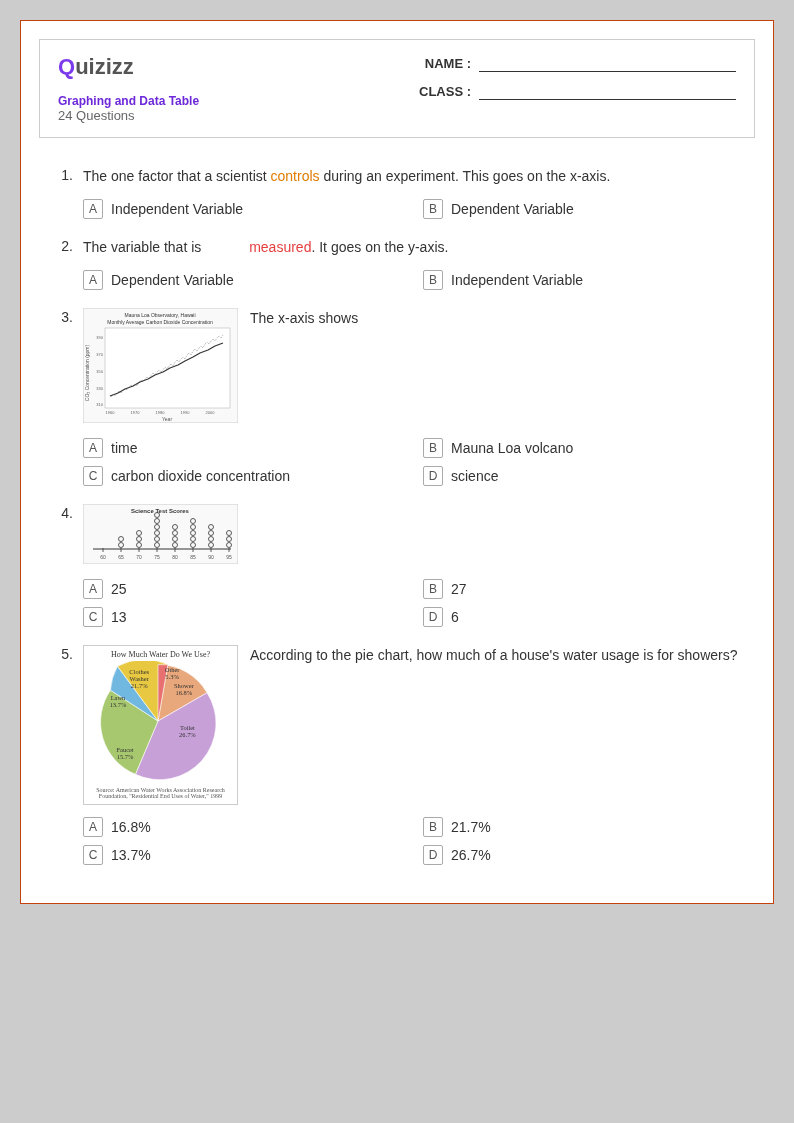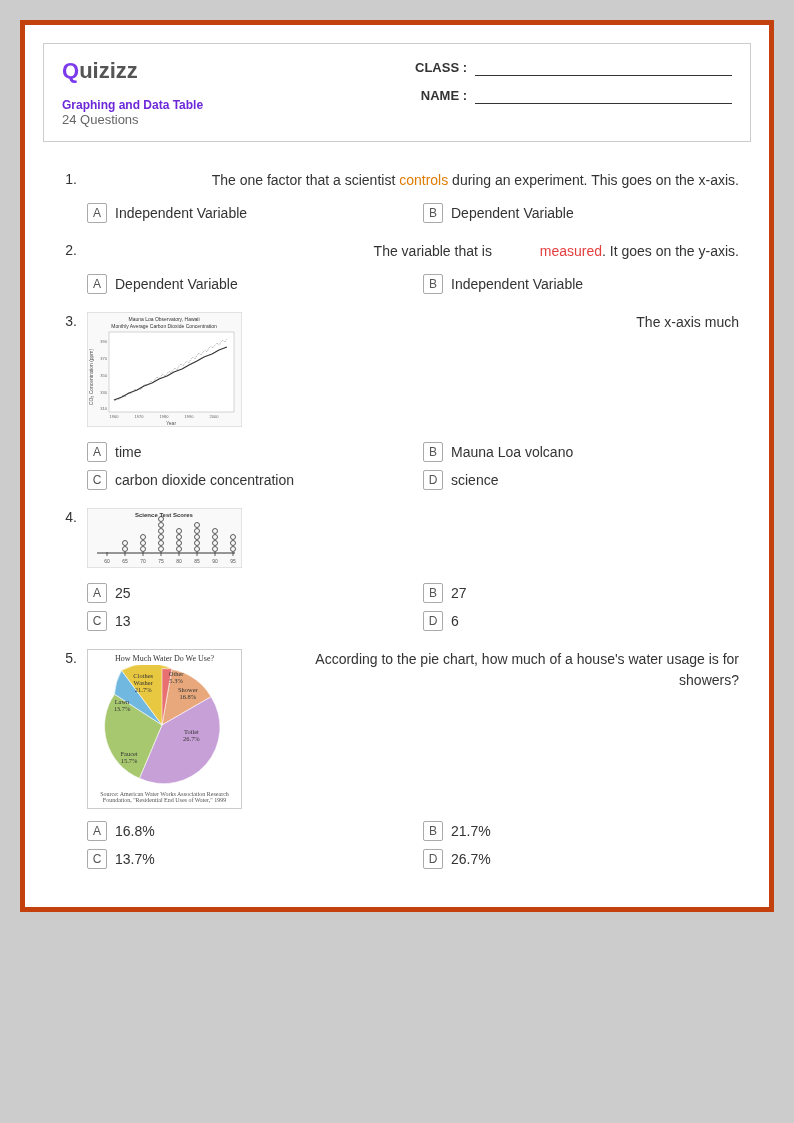--- a/index.html
+++ b/index.html
@@ -6,21 +6,21 @@
     body {
       background: #ccc;
       font-family: Arial, sans-serif;
       display: flex;
       justify-content: center;
       padding: 20px;
     }
     .page {
       width: 772px;
       background: white;
-      border: 5px solid #c2410c;
+      border: 1px solid #c2410c;
       padding: 0;
       font-size: 14px;
       color: #222;
     }
     
     .header {
       border: 1px solid #ccc;
       margin: 18px;
       padding: 14px 18px;
       display: flex;
@@ -86,21 +86,20 @@
       color: #333;
       min-width: 22px;
       text-align: right;
       padding-top: 1px;
     }
     .q-text {
       font-size: 14px;
       color: #333;
       flex: 1;
       line-height: 1.5;
-      text-align: right;
     }
     .q-text .highlight-orange { color: #e07b00; }
     .q-text .highlight-red { color: #e53e3e; margin-left: 44px; }
     
     .options-grid {
       display: grid;
       grid-template-columns: 1fr 1fr;
       gap: 8px 20px;
       margin-left: 32px;
       margin-bottom: 10px;
@@ -170,25 +169,25 @@
   <div class="header">
     <div class="header-left">
       <div class="logo">
         <span class="q-purple">Q</span><span class="q-gray">uizizz</span>
       </div>
       <div class="worksheet-title">Graphing and Data Table</div>
       <div class="worksheet-sub">24 Questions</div>
     </div>
     <div class="header-right">
       <div class="field-row">
+        <span class="field-label">NAME :</span>
+        <div class="field-line"></div>
+      </div>
+      <div class="field-row">
         <span class="field-label">CLASS :</span>
-        <div class="field-line"></div>
-      </div>
-      <div class="field-row">
-        <span class="field-label">NAME :</span>
         <div class="field-line"></div>
       </div>
     </div>
   </div>
 
   <div class="questions">
 
     <div class="question-block">
       <div class="question-row">
         <span class="q-number">1.</span>
@@ -255,21 +254,21 @@
               <text x="52" y="106" text-anchor="middle" font-size="4" fill="#666">1970</text>
               <text x="77" y="106" text-anchor="middle" font-size="4" fill="#666">1980</text>
               <text x="102" y="106" text-anchor="middle" font-size="4" fill="#666">1990</text>
               <text x="127" y="106" text-anchor="middle" font-size="4" fill="#666">2000</text>
 
               <polyline points="27,88 35,85 42,81 50,78 57,74 65,71 72,67 80,64 87,60 95,57 102,53 110,49 117,45 125,42 132,38 140,35" fill="none" stroke="#333" stroke-width="1.2" stroke-linejoin="round"></polyline>
 
               <polyline points="27,87 28,89 30,86 32,88 34,85 36,83 38,85 40,82 42,80 44,82 46,79 48,77 50,79 52,76 54,78 56,74 58,72 60,74 62,71 64,69 66,71 68,67 70,65 72,67 74,64 76,62 78,64 80,62 82,59 84,61 86,58 88,56 90,58 92,54 94,52 96,54 98,51 100,49 102,51 104,47 106,45 108,47 110,43 112,41 114,43 116,40 118,38 120,40 122,36 124,34 126,36 128,33 130,31 132,33 134,30 136,28 138,30 140,27" fill="none" stroke="#555" stroke-width="0.5" stroke-dasharray="1,1"></polyline>
             </svg>
           </div>
-          <div class="q-text">The x-axis much</div>
+          <div class="q-text">The x-axis shows</div>
         </div>
       </div>
       <div class="options-grid">
         <div class="option">
           <div class="option-box">A</div>
           <span>time</span>
         </div>
         <div class="option">
           <div class="option-box">B</div>
           <span>Mauna Loa volcano</span>

